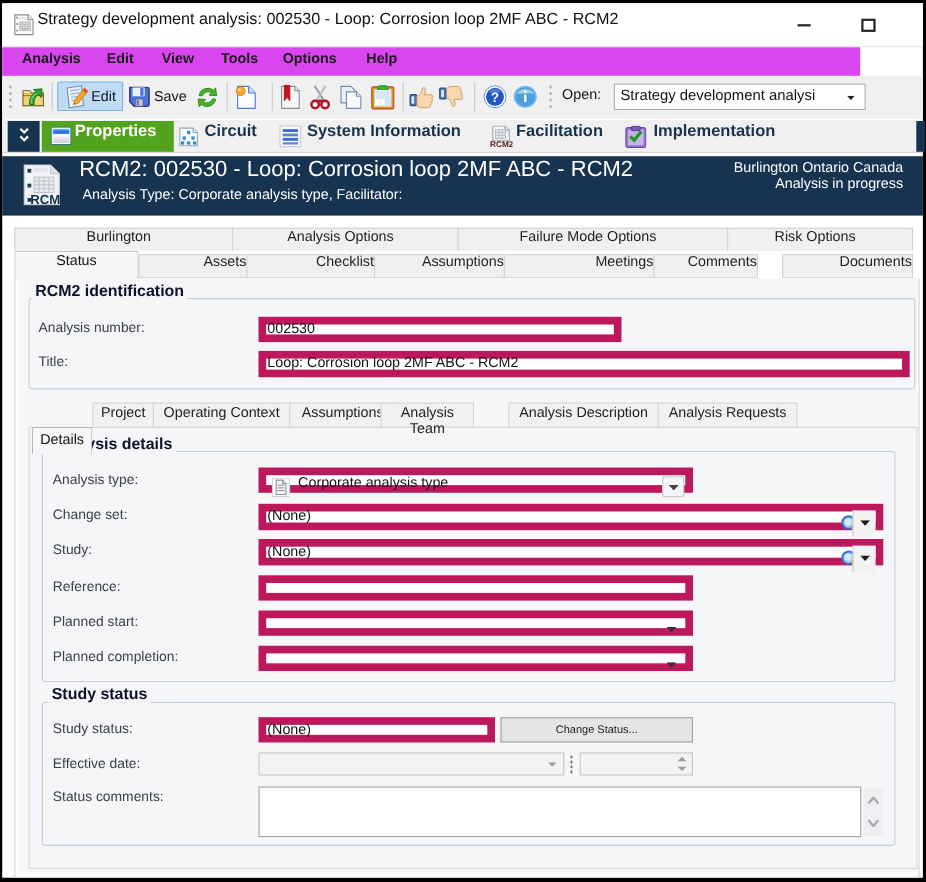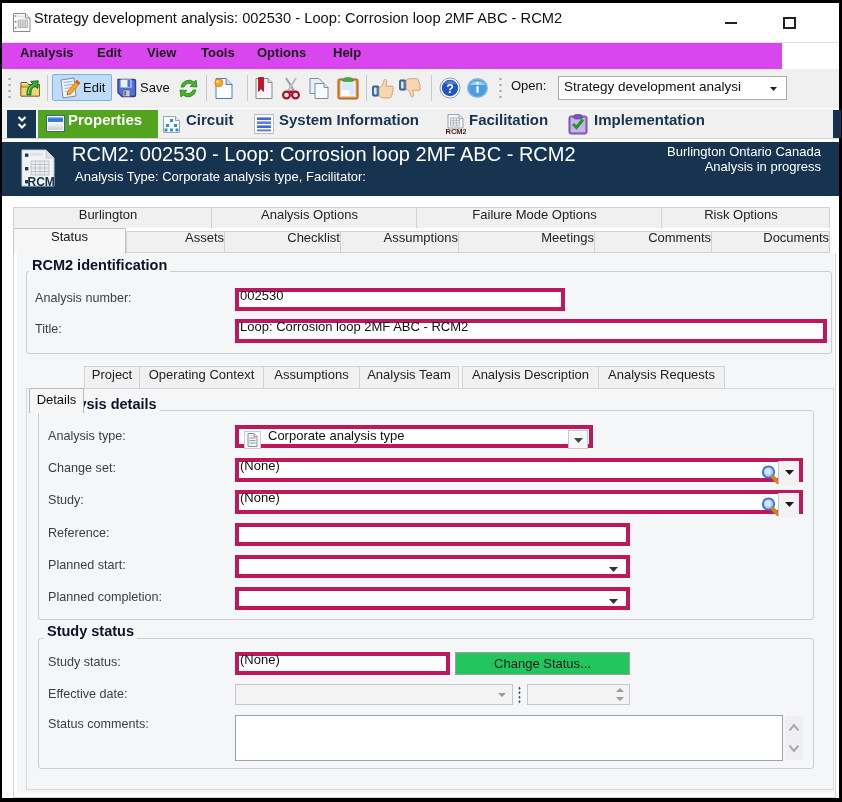--- a/index.html
+++ b/index.html
@@ -49,21 +49,21 @@
 .t2tab div { margin-top:-2px; }
 #generaltab { position:absolute; left:11px; top:225px; width:113px; height:26px; background:#f7f7f8; border:1px solid #c5c5c8; border-bottom:none; border-radius:2px 2px 0 0; font-size:13px; color:#111; text-align:center; z-index:3; }
 #generaltab div { margin-top:0px; }
 
 #genouter { left:11px; top:250px; width:823px; height:545px; background:#fff; border:1px solid #d4d4d8; border-top:none; }
 #genpage { left:15px; top:250px; width:817px; height:540px; background:#f5f6f7; }
 
 .group { position:absolute; border:1px solid #c9ced6; border-radius:3px; }
 .grouplabel { position:absolute; font-size:14.5px; font-weight:bold; color:#10102a; background:inherit; padding:0 3px; }
 label.f { position:absolute; font-size:12.6px; color:#3a3e45; }
-.field { position:absolute; background:#fff; border:4px solid #be185d; font-size:13px; color:#111; padding:0 1px; line-height:7px; }
+.field { position:absolute; background:#fff; border:7px solid #be185d; font-size:13px; color:#111; padding:0 1px; line-height:7px; }
 
 .stab { position:absolute; top:363px; height:23px; background:#f1f1f2; border:1px solid #d4d4d7; font-size:13px; color:#222; text-align:center; }
 .stab div { margin-top:0px; }
 #detailstab { position:absolute; left:27px; top:361px; width:55px; height:25px; background:#f6f6f7; border:1px solid #b9b9bc; border-bottom:none; border-radius:2px 2px 0 0; font-size:13px; color:#111; text-align:center; z-index:3;margin-top:24px; }
 #detailstab div { margin-top:3px; }
 #detpage { left:24px; top:385px; width:808px; height:402px; background:#f5f6f7; border:1px solid #d9d9dd; }
 </style>
 </head>
 <body>
 <div id="win">
@@ -301,21 +301,21 @@
     </div>
   <div class="t2tab" style="left:222px;width:117px">
       <div>Checklist</div>
     </div>
   <div class="t2tab" style="left:338px;width:119px">
       <div>Assumptions</div>
     </div>
   <div class="t2tab" style="left:456px;width:137px">
       <div>Meetings</div>
     </div>
-  <div class="t2tab" style="left:592px;width:118px">
+  <div class="t2tab" style="left:592px;width:95px">
       <div>Comments</div>
     </div>
   <div class="t2tab" style="left:709px;width:119px">
       <div>Documents</div>
     </div>
   <div id="generaltab">
       <div>Status</div>
     </div>
 
   <div id="genouter" class="abs"></div>
@@ -330,37 +330,37 @@
   <div id="detpage" class="abs"></div>
   <div class="stab" style="left:82px;width:56px">
       <div>Project</div>
     </div>
   <div class="stab" style="left:137px;width:125px">
       <div>Operating Context</div>
     </div>
   <div class="stab" style="left:261px;width:97px">
       <div>Assumptions</div>
     </div>
-  <div class="stab" style="left:357px;width:100px">
+  <div class="stab" style="left:344px;width:85px">
       <div>Analysis Team</div>
     </div>
   <div class="stab" style="left:460px;width:137px">
       <div>Analysis Description</div>
     </div>
   <div class="stab" style="left:596px;width:127px">
       <div>Analysis Requests</div>
     </div>
   <div id="detailstab">
       <div>Details</div>
     </div>
 
   <div class="group" style="left:36px;top:407px;width:776px;height:210px"></div>
   <div class="grouplabel" style="left:42px;top:393px;background:#f5f6f7">Analysis details</div>
   <label class="f" style="left:46px;top:426px">Analysis type:</label>
-  <div class="field" style="left:233px;top:422px;width:358px;height:23px;padding-left:29px;line-height:13px">Corporate analysis type
+  <div class="field" style="left:233px;top:422px;width:395px;height:23px;padding-left:29px;line-height:13px">Corporate analysis type
     <svg class="abs" style="left:5px;top:2px" width="17" height="18" viewBox="0 0 17 18">
       <rect x="0.5" y="0.5" width="16" height="17" fill="#fbfbfc" stroke="#c8ccd2"></rect>
       <path d="M4 2.5 h6 l3 3 v10 h-9 z" fill="#f0f1f3" stroke="#8a94a2"></path>
       <path d="M10 2.5 v3 h3" fill="#e0e3e8" stroke="#8a94a2"></path>
       <path d="M5.5 7 h6 M5.5 9.5 h6 M5.5 12 h6" stroke="#8a94a2" stroke-width="0.9"></path>
     </svg>
     <div class="abs" style="right:1px;top:1px;width:20px;height:19px;background:#f5f6f7;border:1px solid #c9c9cc">
       <svg class="abs" style="left:5px;top:7px" width="9" height="5">
           <path d="M0 0 L9 0 L4.5 5 Z" fill="#444"></path>
         </svg>
@@ -404,21 +404,21 @@
   <div class="field" style="left:233px;top:584px;width:395px;height:23px">
     <svg class="abs" style="right:8px;top:8px" width="9" height="5">
         <path d="M0 0 L9 0 L4.5 5 Z" fill="#333"></path>
       </svg>
   </div>
 
   <div class="group" style="left:36px;top:635px;width:776px;height:131px"></div>
   <div class="grouplabel" style="left:42px;top:620px;background:#f5f6f7">Study status</div>
   <label class="f" style="left:46px;top:652px">Study status:</label>
   <div class="field" style="left:233px;top:649px;width:215px;height:23px">(None)</div>
-  <div class="abs" style="left:453px;top:649px;width:175px;height:23px;background:#22c55e;border:1px solid #9e9e9e;text-align:center;font-size:13px;color:#222;padding-top:0px;line-height:21px">Change Status...</div>
+  <div class="abs" style="left:453px;top:649px;width:175px;height:23px;background:#e5e5e5;border:1px solid #9e9e9e;text-align:center;font-size:10px;color:#222;padding-top:0px;line-height:21px">Change Status...</div>
   <label class="f" style="left:46px;top:684px">Effective date:</label>
   <div class="abs" style="left:233px;top:681px;width:278px;height:21px;background:#f3f3f4;border:1px solid #c6c6ca">
     <svg class="abs" style="right:6px;top:8px" width="8" height="4">
         <path d="M0 0 L8 0 L4 4 Z" fill="#9a9aa0"></path>
       </svg>
   </div>
   <div class="abs" style="left:516px;top:683px;width:3px;height:18px;background-image:radial-gradient(circle,#555 0.9px,transparent 1.2px);background-size:3px 4.5px"></div>
   <div class="abs" style="left:525px;top:681px;width:103px;height:21px;background:#f3f3f4;border:1px solid #c6c6ca">
     <svg class="abs" style="right:5px;top:3px" width="8" height="13">
         <path d="M0 4 L8 4 L4 0 Z" fill="#9a9aa0"></path>

